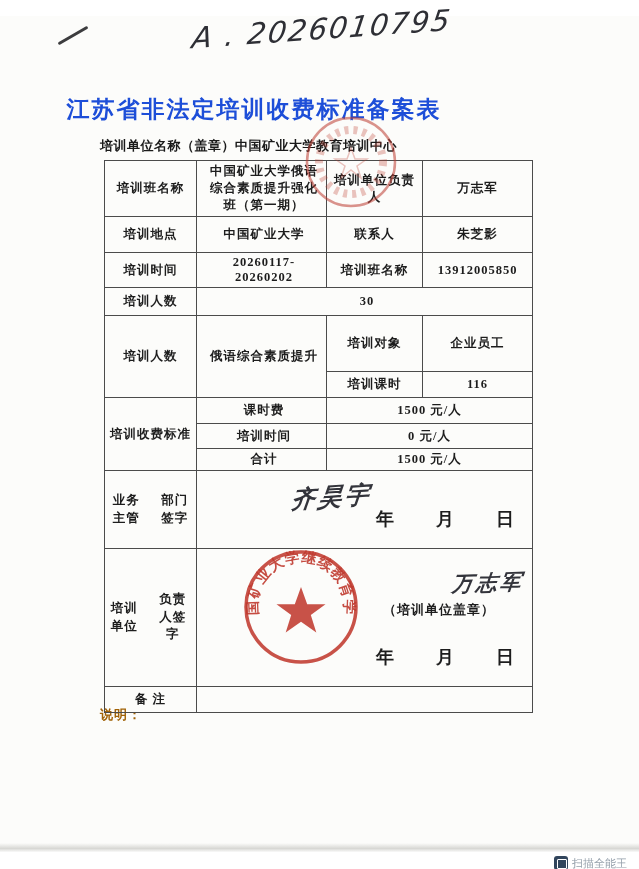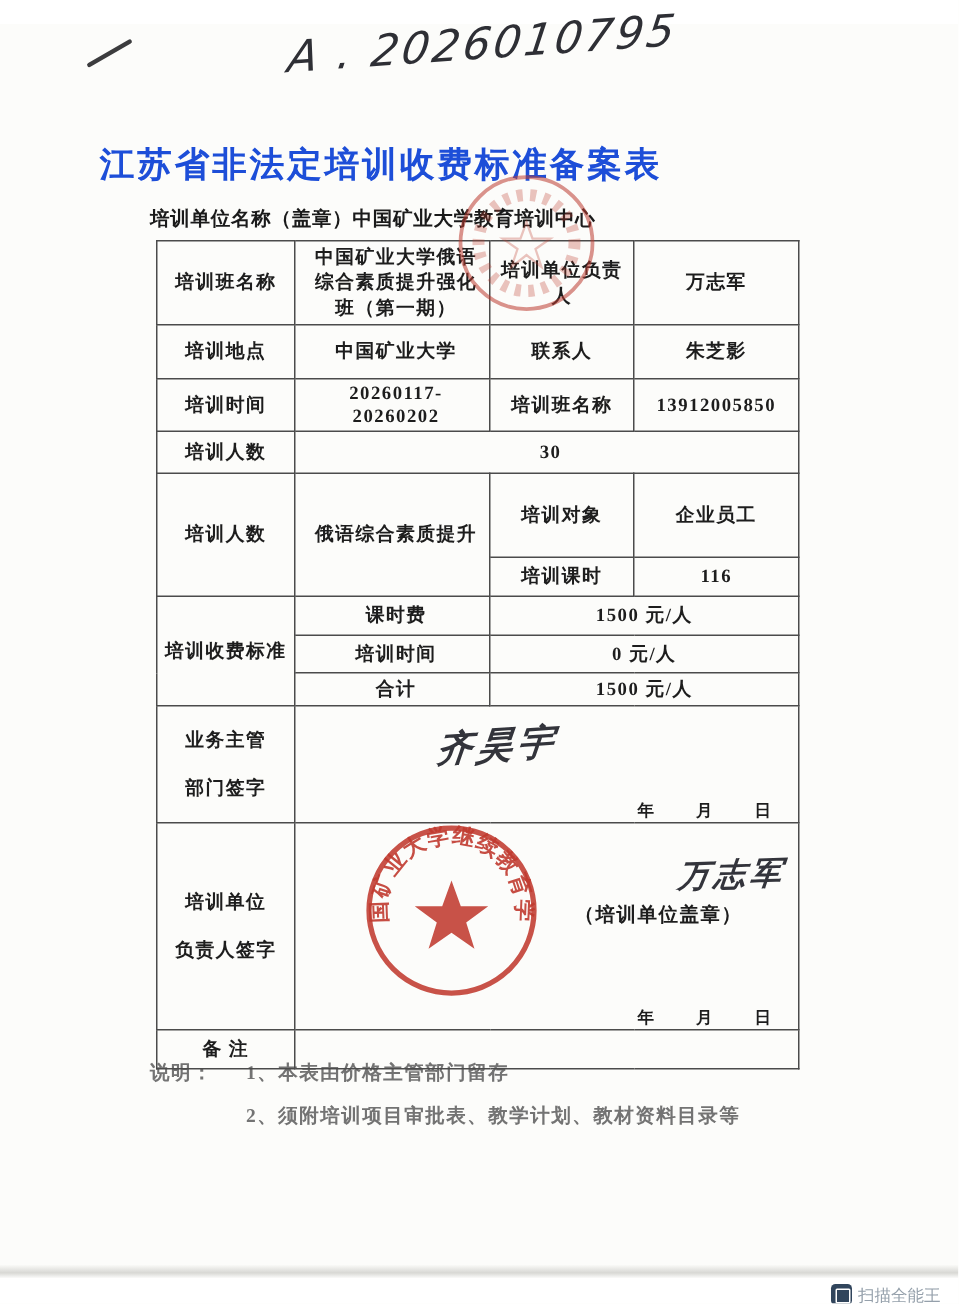--- a/index.html
+++ b/index.html
@@ -43,39 +43,39 @@
   .form-table {
     position:absolute; left:104px; top:160px; z-index:2;
     border-collapse:collapse; table-layout:fixed; width:428px;
   }
   .form-table td {
     border:1px solid #4b4b4b; font-size:12.5px; font-weight:600;
     color:#1d1d1d; text-align:center; vertical-align:middle;
     padding:2px 4px; letter-spacing:1px; overflow:visible;
   }
   .form-table td.left { text-align:center; padding-left:9px;margin-top:33px; }
-  .two-line { line-height:1.4; display:flex; flex-direction:column; gap:14px; align-items:center; }
+  .two-line { line-height:1.4; display:flex; flex-direction:row; gap:14px; align-items:center; }
 
   .sig-cell { position:relative; }
   .handwriting {
     position:absolute; font-weight:700; font-style:italic;
     color:#33343b; letter-spacing:3px; white-space:nowrap;
   }
   .sig-supervisor { left:94px; top:10px; font-size:24px; transform:rotate(-4deg) skewX(-10deg); }
   .sig-head { left:255px; top:20px; font-size:21px; transform:rotate(-2deg) skewX(-8deg); }
   .seal-note { position:absolute; left:186px; top:52px; font-size:13px; font-weight:600; letter-spacing:1px; }
   .date-line {
-    position:absolute; right:16px; bottom:0;
-    font-size:11px; font-weight:600; letter-spacing:2px; white-space:nowrap;
+    position:absolute; right:16px; bottom:17px;
+    font-size:18px; font-weight:600; letter-spacing:2px; white-space:nowrap;
   }
   .big-seal { position:absolute; left:44px; top:-2px; pointer-events:none; }
 
   .notes {
     position:absolute; left:100px; top:706px; display:flex; font-size:13px;
-    font-weight:600; color:#737373; letter-spacing:1px;
+    font-weight:600; color:#a16207; letter-spacing:1px;
   }
   .notes .items { margin-left:22px; display:flex; flex-direction:column; gap:11px; }
 
   .scan-watermark {
     position:absolute; left:554px; top:856px; display:flex; align-items:flex-start; gap:4px;
   }
   .scan-watermark .wm-icon {
     width:14px; height:14px; border-radius:3px; background:#31455c; position:relative;
   }
   .scan-watermark .wm-icon::after {
@@ -206,24 +206,20 @@
 
     <tr style="height:26px">
       <td>备 注</td>
       <td colspan="3"></td>
     </tr>
   </tbody>
     </table>
 
   <div class="notes">
     <div>说明：</div>
-    <div class="items">
-      <div>1、本表由价格主管部门留存</div>
-      <div>2、须附培训项目审批表、教学计划、教材资料目录等</div>
-    </div>
   </div>
 
   <div class="paper-bottom-edge"></div>
   <div class="white-strip-bottom"></div>
 
   <div class="scan-watermark">
     <div class="wm-icon"></div>
     <div class="wm-text">扫描全能王</div>
   </div>
 

